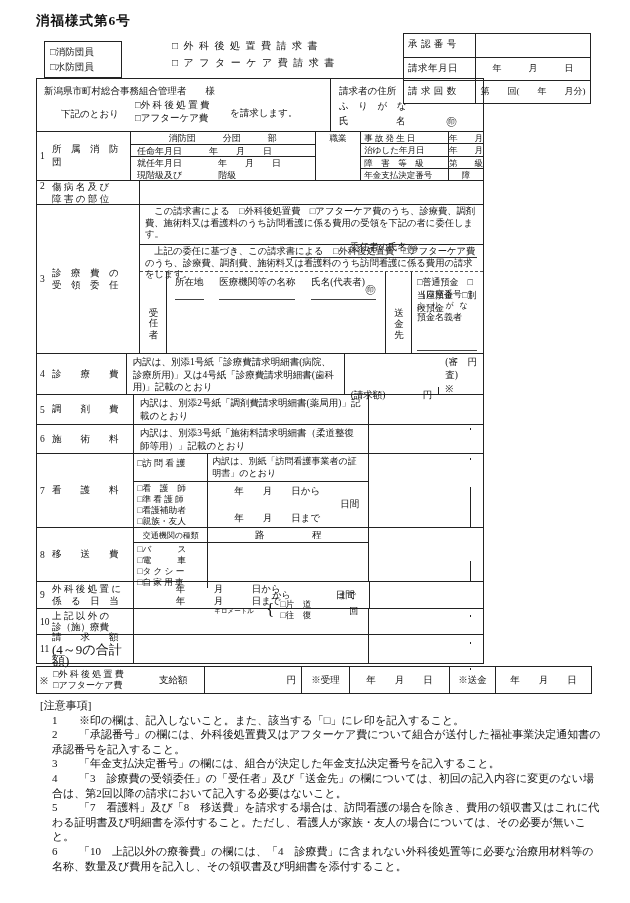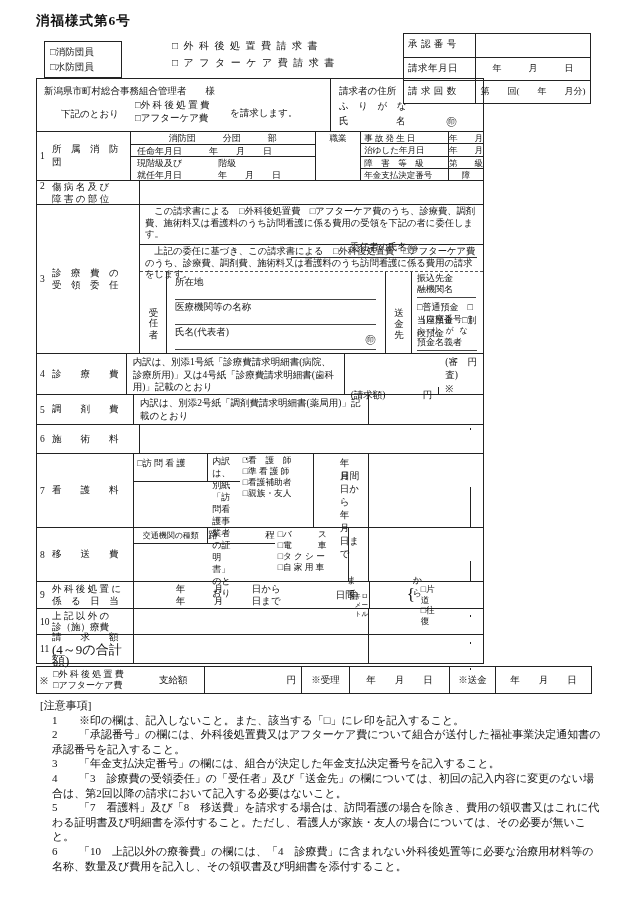--- a/index.html
+++ b/index.html
@@ -60,39 +60,39 @@
   .d-label { width:103px; display:flex; align-items:center; }
   .d-body { flex:1; display:flex; flex-direction:column; }
   .d1 { height:39px; display:flex; flex-direction:column; }
   .para { padding:1px 5px 0 5px; line-height:11.5px; font-size:9.3px; }
   .delegator-line { display:flex; justify-content:flex-end; padding-right:6px; margin-top:0px; }
   .delegator-box { width:186px; display:flex; justify-content:center; border-bottom:1px solid #333; padding-bottom:1px; }
   .d2 { height:28px; border-top:1px solid #222; border-bottom:1px dashed #555; }
   .d3 { flex:1; display:flex; }
   .vlabel { writing-mode:vertical-rl; text-orientation:upright; letter-spacing:11px; display:flex; align-items:center; justify-content:center; padding-top:8px; }
   .trustee-label { width:27px; }
-  .trustee-fields { width:219px; display:flex; flex-direction:column; justify-content:space-between; padding:3px 9px 3px 8px; }
+  .trustee-fields { width:219px; display:flex; flex-direction:row; justify-content:space-between; padding:3px 9px 3px 8px; }
   .field { height:25px; border-bottom:1px solid #444; display:flex; justify-content:space-between; align-items:flex-start; padding-top:1px; }
   .remit-label { width:26px; }
   .remit-fields { flex:1; display:flex; flex-direction:column; padding:1px 6px 2px 5px; font-size:9px; }
   .bank { position:relative; height:25px; }
   .bank-label { width:44px; line-height:11px; }
   .bank-ul { position:absolute; left:0; right:1px; bottom:0; border-bottom:1px solid #444; }
   .acct-types { height:14px; padding-top:3px; }
   .acct-no { height:13px; display:flex; justify-content:space-between; padding-top:1px; }
   .furi { height:11px; font-size:8px; letter-spacing:2px; }
   .holder { flex:1; border-bottom:1px solid #444; }
   
   .r { display:flex; border-top:1px solid #222; }
   .r-label { width:103px; display:flex; align-items:center; }
   .r-desc { width:249px; padding:2px 5px 0 6px; line-height:12.5px; }
   .r-amt { width:107px; display:flex; justify-content:space-between; padding:2px 6px 0 6px;margin-top:33px; }
   .r-rev { flex:1; display:flex; flex-direction:column; padding:2px 6px 0 6px; }
   .rev-top { display:flex; justify-content:space-between; }
-  .sub-col { width:249px; display:flex; flex-direction:row; padding:0; }
+  .sub-col { width:249px; display:flex; flex-direction:column; padding:0; }
   .r7-visit { height:28px; border-bottom:1px solid #222; display:flex; }
   .visit-cb { width:74px; padding:3px 0 0 3px; font-size:9px; }
   .visit-desc { flex:1; padding:1px 4px 0 4px; line-height:12px; font-size:9px; }
   .r7-body { flex:1; display:flex; }
   .cb-col { width:74px; font-size:8.7px; line-height:11px; padding:1px 0 0 3px; }
   .period { flex:1; position:relative; padding:3px 0 2px 26px; display:flex; flex-direction:column; justify-content:space-between; }
   .days-mid { position:absolute; right:9px; top:16px; }
   .r8-head { height:16px; border-bottom:1px solid #222; display:flex; }
   .th1 { width:74px; text-align:center; font-size:8px; padding-top:2px; }
   .th2 { flex:1; text-align:center; padding-top:1px; }
@@ -180,22 +180,22 @@
 
     <div class="band band-b">
       <div class="b-label bR">
         <span class="no">1</span>
         <span class="lbl">所　属　消　防　団</span>
       </div>
       <div class="b-col2 bR">
         <div class="b2-r c">消防団　　　分団　　　部</div>
         <div class="b2-r">任命年月日　　　年　　月　　日</div>
         <div class="b2-r34">
+          <div>就任年月日　　　　年　　月　　日</div>
           <div>現階級及び　　　　階級</div>
-          <div>就任年月日　　　　年　　月　　日</div>
         </div>
       </div>
       <div class="b-occ bR">職業</div>
       <div class="b-col4 bR">
         <div class="b4-r">事 故 発 生 日</div>
         <div class="b4-r">治ゆした年月日</div>
         <div class="b4-r">障　害　等　級</div>
         <div class="b4-r">年金支払決定番号</div>
       </div>
       <div class="b-col5">
@@ -247,24 +247,20 @@
             <div class="field">
               <span>医療機関等の名称</span>
             </div>
             <div class="field">
               <span>氏名(代表者)</span>
               <span class="seal" style="position:relative; top:6px;">㊞</span>
             </div>
           </div>
           <div class="vlabel remit-label bR">送金先</div>
           <div class="remit-fields">
-            <div class="bank">
-              <div class="bank-label">振込先金融機関名</div>
-              <div class="bank-ul"></div>
-            </div>
             <div class="acct-types cb">□普通預金　□当座預金　□別段預金</div>
             <div class="acct-no">
               <span>［口座番号</span>
               <span>］</span>
             </div>
             <div class="furi">ふ り が な</div>
             <div class="holder">預金名義者</div>
           </div>
         </div>
       </div>
@@ -297,20 +293,21 @@
       <div class="r-desc bR">内訳は、別添2号紙「調剤費請求明細書(薬局用)」記載のとおり</div>
       <div class="r-amt bR"></div>
       <div class="r-rev"></div>
     </div>
 
     <div class="r" style="height:29px">
       <div class="r-label bR">
         <span class="no">6</span>
         <span class="lbl">施　　術　　料</span>
       </div>
+      <div class="r-desc bR">内訳は、別添3号紙「施術料請求明細書（柔道整復師等用）」記載のとおり</div>
       <div class="r-amt bR"></div>
       <div class="r-rev"></div>
     </div>
 
     <div class="r" style="height:74px">
       <div class="r-label bR">
         <span class="no">7</span>
         <span class="lbl">看　　護　　料</span>
       </div>
       <div class="sub-col bR">

